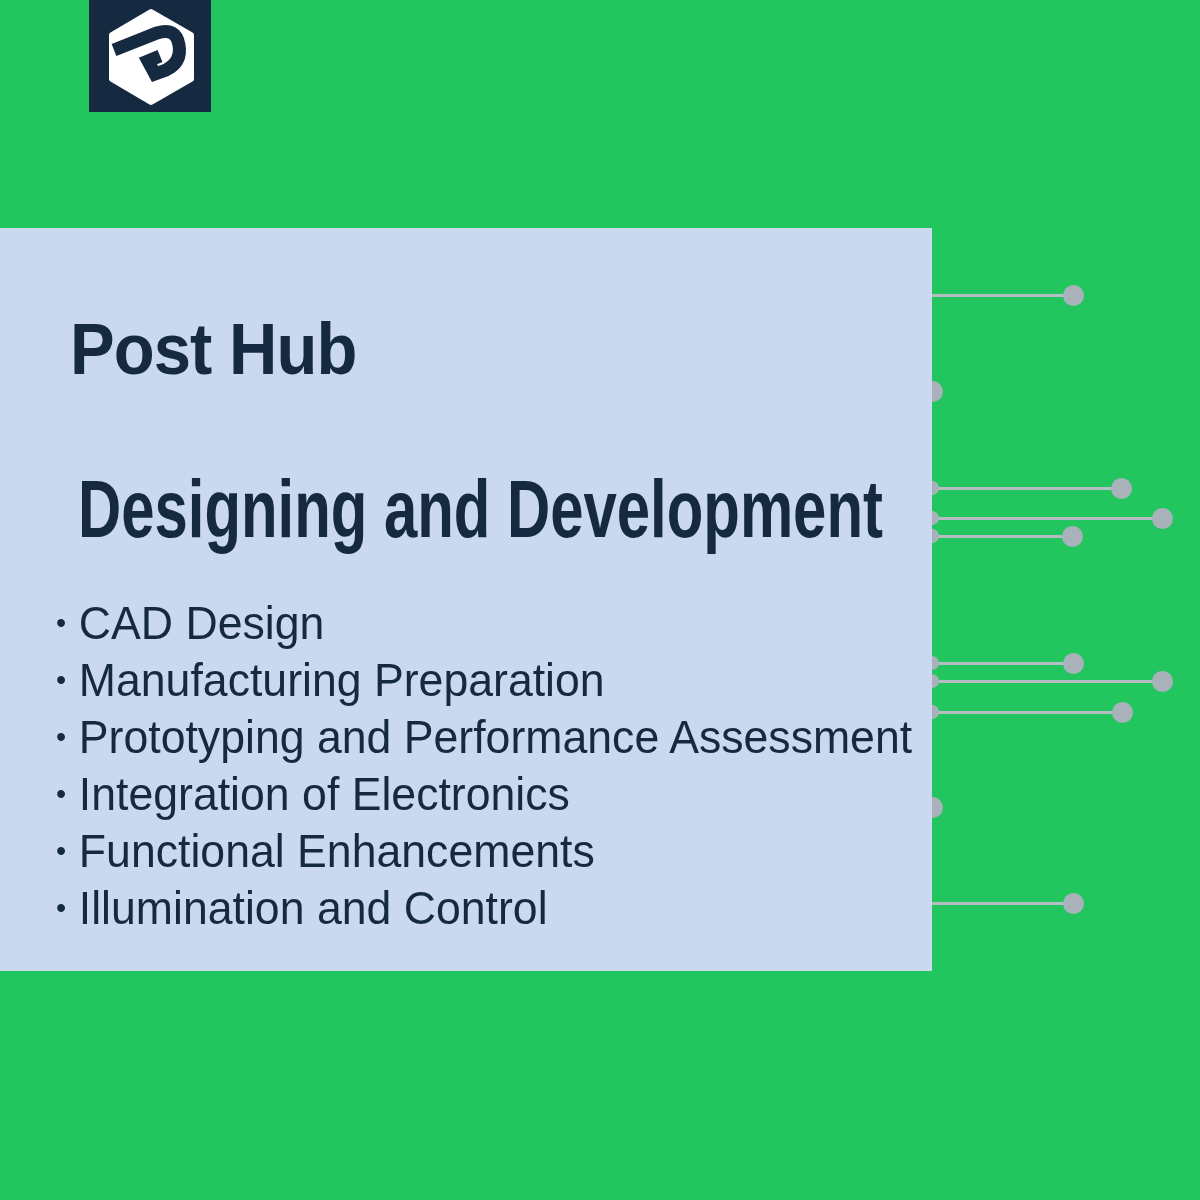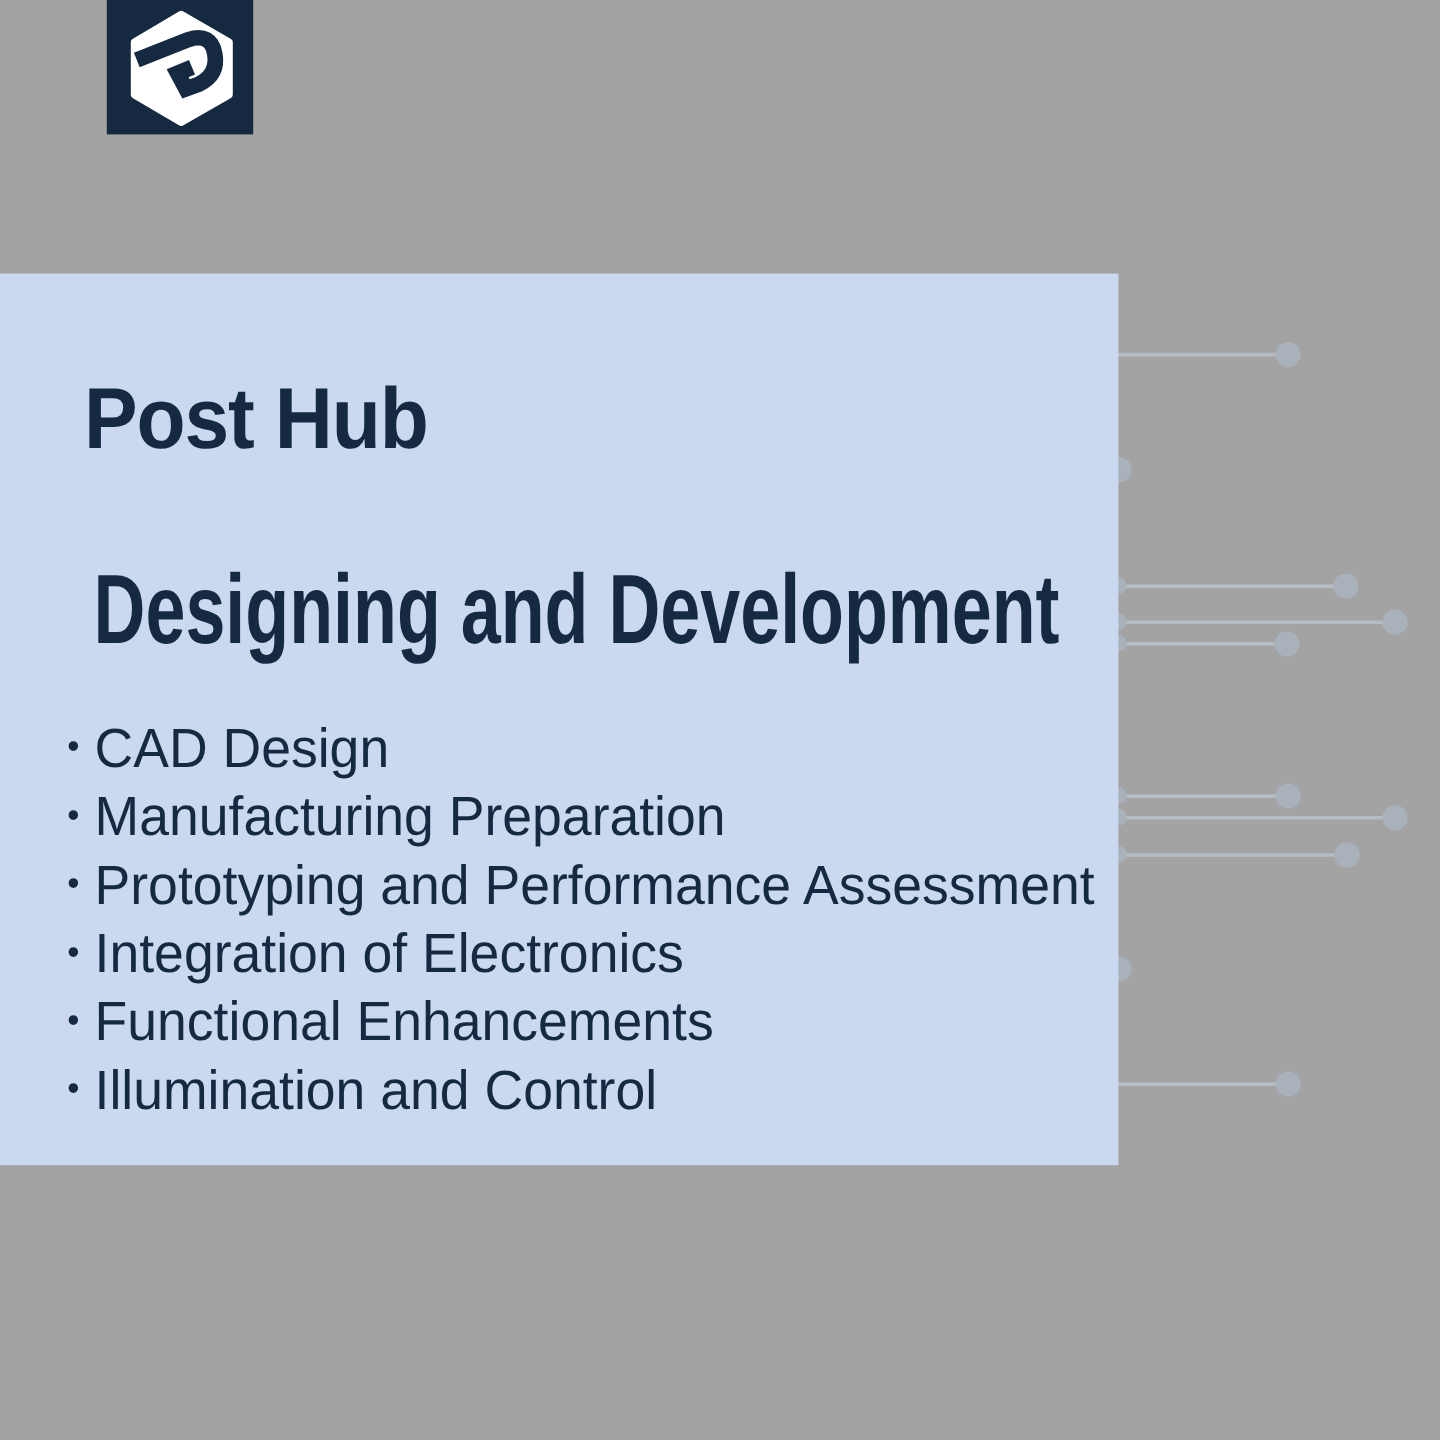--- a/index.html
+++ b/index.html
@@ -1,17 +1,17 @@
 <!DOCTYPE html>
 <html><head>
 <meta charset="utf-8">
 <style>
   html,body{margin:0;padding:0;background:#ffffff;}
   .canvas{
-    position:relative;width:1200px;height:1200px;background:#a3a3a3;
+    position:relative;width:1200px;height:1200px;background:#22c55e;
     overflow:hidden;font-family:"Liberation Sans",sans-serif;
   }
   
   .logo{
     position:absolute;left:89px;top:0;width:122px;height:112px;
     background:#152A40;z-index:4;
   }
   .logo svg{display:block;width:122px;height:112px;}
   
   .panel{

